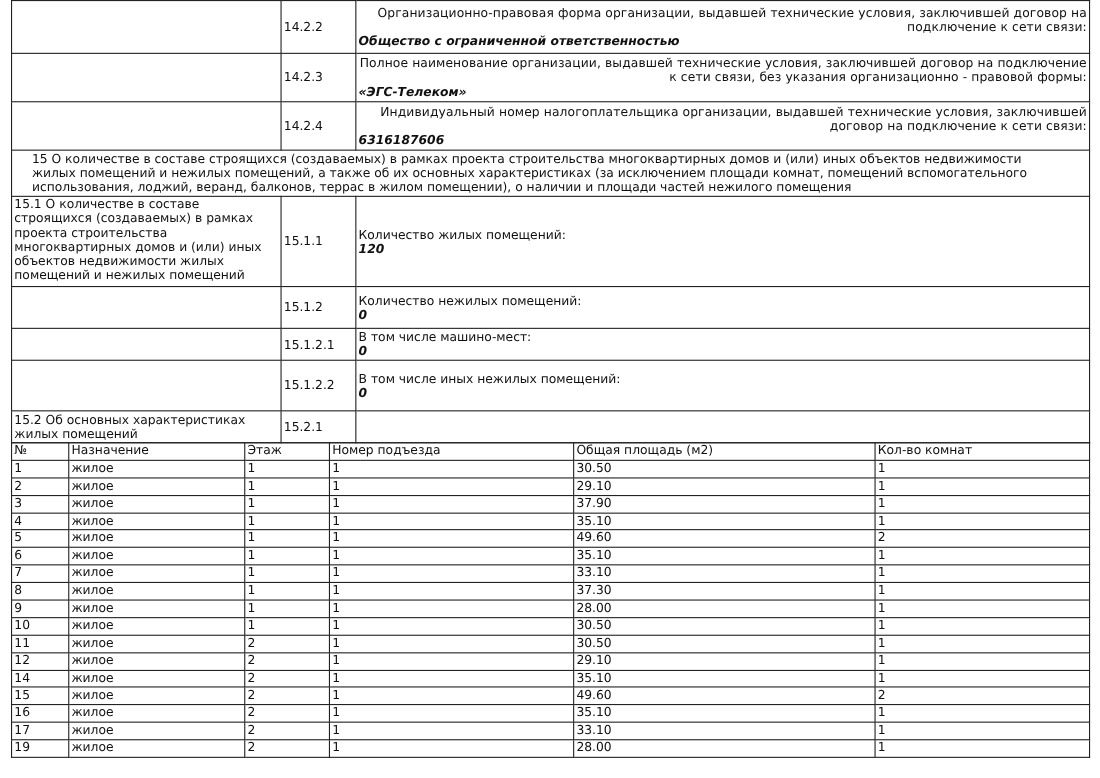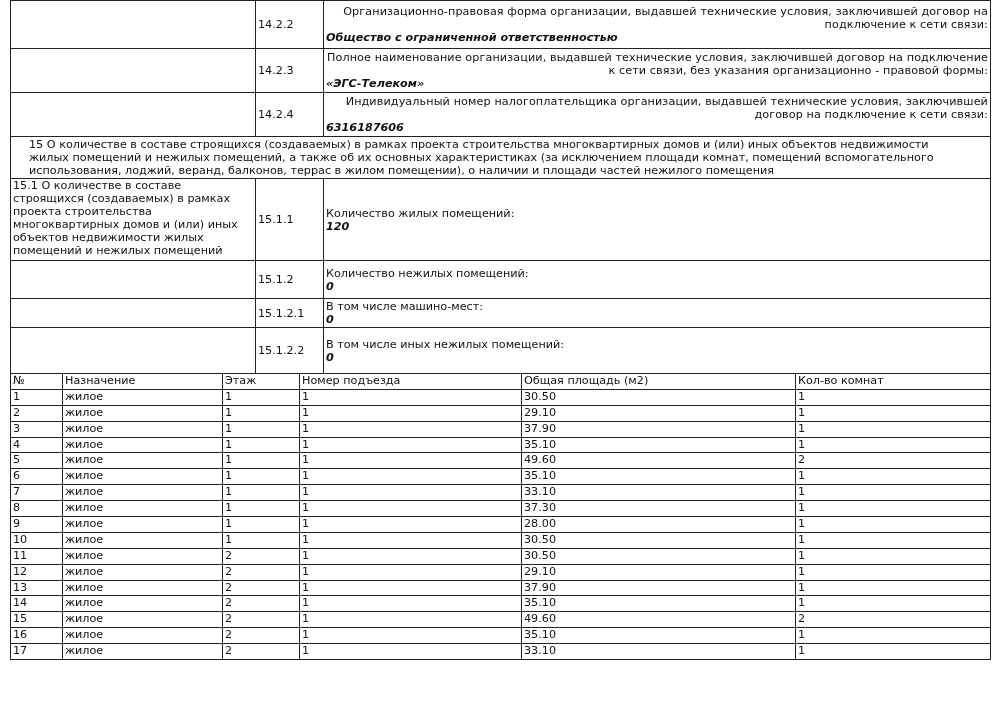--- a/index.html
+++ b/index.html
@@ -78,20 +78,25 @@
       </td>
     </tr>
     <tr style="height:46px">
       <td></td>
       <td>15.1.2.2</td>
       <td>
         <div>В том числе иных нежилых помещений:</div>
         <div class="b">0</div>
       </td>
     </tr>
+    <tr style="height:29px">
+      <td>15.2 Об основных характеристиках жилых помещений</td>
+      <td>15.2.1</td>
+      <td></td>
+    </tr>
   </tbody>
     </table>
 
   <table class="tbl-rooms rows">
     <colgroup>
       <col style="width:52px">
         <col style="width:160px">
         <col style="width:77px">
       <col style="width:222px">
         <col style="width:274px">
@@ -198,28 +203,20 @@
         </tr>
         <tr>
           <td>12</td>
           <td>жилое</td>
           <td>2</td>
           <td>1</td>
           <td>29.10</td>
           <td>1</td>
         </tr>
         <tr>
-          <td>13</td>
-          <td>жилое</td>
-          <td>2</td>
-          <td>1</td>
-          <td>37.90</td>
-          <td>1</td>
-        </tr>
-        <tr>
           <td>14</td>
           <td>жилое</td>
           <td>2</td>
           <td>1</td>
           <td>35.10</td>
           <td>1</td>
         </tr>
         <tr>
           <td>15</td>
           <td>жилое</td>
@@ -235,17 +232,25 @@
           <td>1</td>
           <td>35.10</td>
           <td>1</td>
         </tr>
         <tr>
           <td>17</td>
           <td>жилое</td>
           <td>2</td>
           <td>1</td>
           <td>33.10</td>
+          <td>1</td>
+        </tr>
+        <tr>
+          <td>19</td>
+          <td>жилое</td>
+          <td>2</td>
+          <td>1</td>
+          <td>28.00</td>
           <td>1</td>
         </tr>
       </tbody>
   </table>
 </div>
 
 </body></html>

